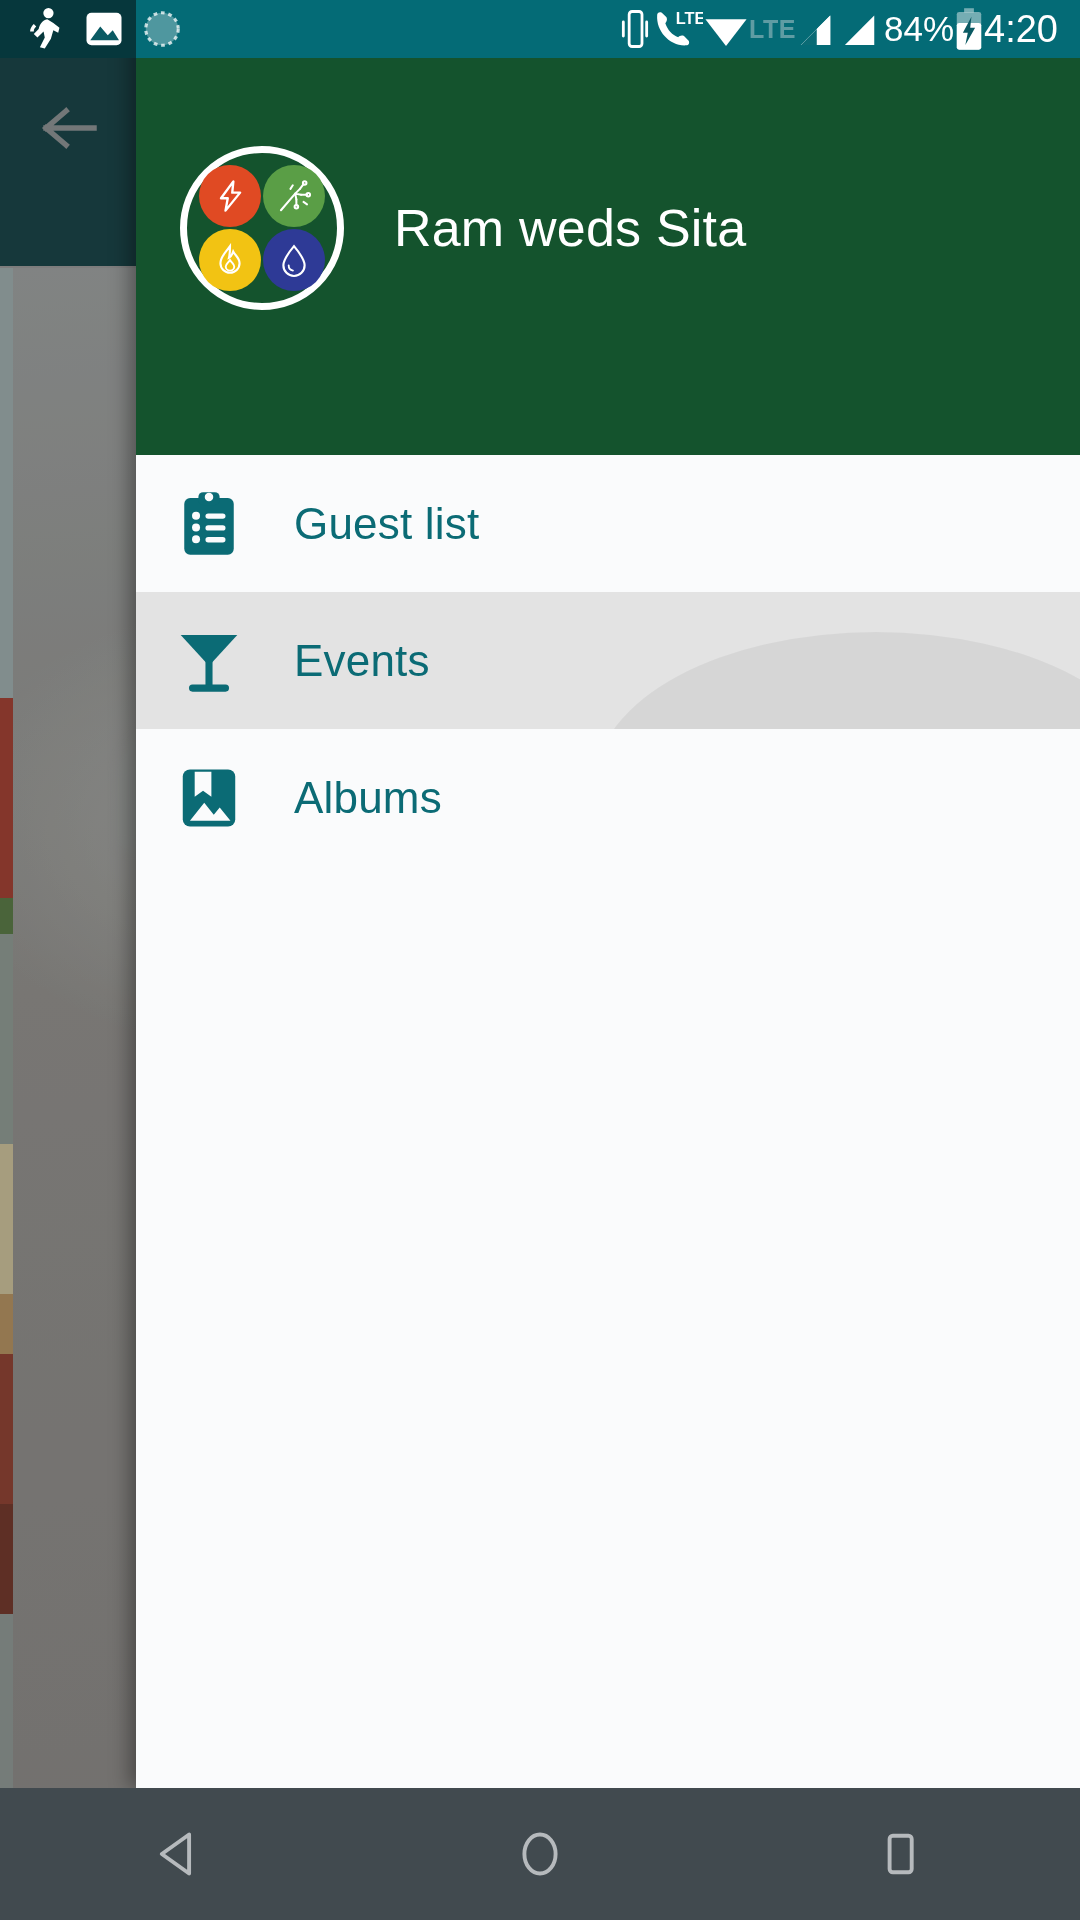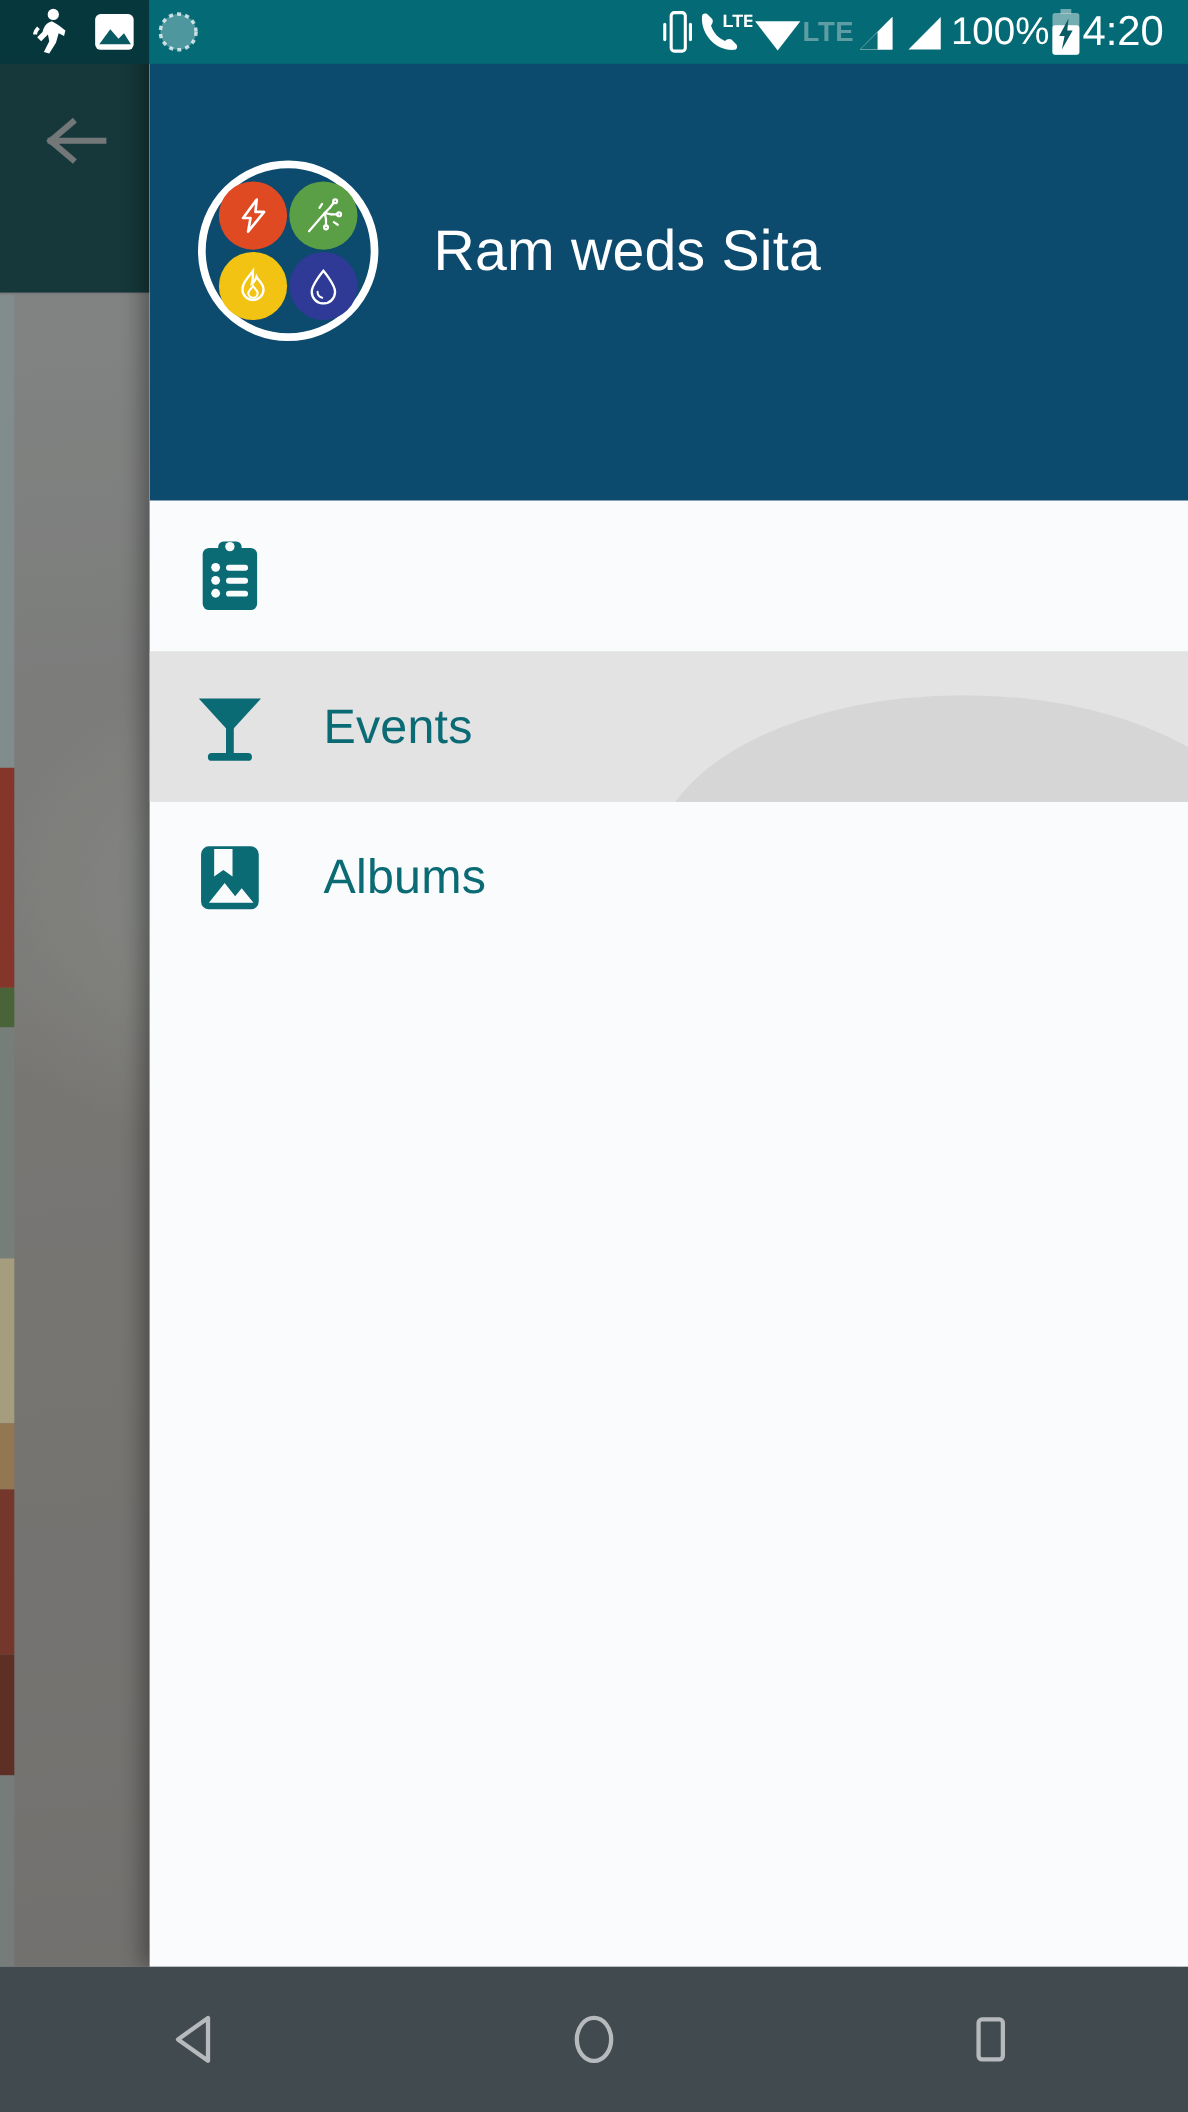--- a/index.html
+++ b/index.html
@@ -143,21 +143,21 @@
     height: 1788px;
     background: #fafbfc;
     z-index: 30;
     overflow: hidden;
     box-shadow: -7px 0 18px rgba(0,0,0,0.35);
   }
   #drawer-header {
     position: relative;
     width: 944px;
     height: 455px;
-    background: #0c4a6e;
+    background: #14532d;
     display: flex;
     align-items: center;
     padding-left: 44px;
     box-sizing: border-box;
   }
   .avatar {
     position: relative;
     width: 164px;
     height: 164px;
     border-radius: 50%;
@@ -341,20 +341,21 @@
             <rect x="17" y="1" width="18" height="11" rx="4" fill="#0b6b75"></rect>
             <circle cx="26" cy="5" r="3.6" fill="#fafbfc"></circle>
             <circle cx="15" cy="21" r="3.4" fill="#fafbfc"></circle>
             <circle cx="15" cy="31" r="3.4" fill="#fafbfc"></circle>
             <circle cx="15" cy="41" r="3.4" fill="#fafbfc"></circle>
             <rect x="23" y="19" width="17" height="4.6" rx="2.3" fill="#fafbfc"></rect>
             <rect x="23" y="29" width="17" height="4.6" rx="2.3" fill="#fafbfc"></rect>
             <rect x="23" y="39" width="17" height="4.6" rx="2.3" fill="#fafbfc"></rect>
           </svg>
         </div>
+        <div class="mi-label">Guest list</div>
       </div>
 
 
       <div class="menu-item pressed">
         <div class="ripple" id="ripple-events"></div>
         <div class="mi-icon">
           <svg width="64" height="66" viewBox="0 0 54 56">
             <path d="M3 6 L51 6 L29 30 L25 30 z" fill="#0b6b75"></path>
             <rect x="24" y="28" width="6" height="22" fill="#0b6b75"></rect>
             <rect x="10" y="48" width="34" height="6" rx="3" fill="#0b6b75"></rect>
@@ -423,21 +424,21 @@
         <path d="M4 29 L28 29 L28 5 z" fill="#fff" opacity="0.95"></path>
         <path d="M4 29 L16 29 L16 17 z" fill="#0a5a63" opacity="0"></path>
         <path d="M28 29 L28 5 L4 29 z" fill="#fff"></path>
         <path d="M4 29 L17 29 L17 16 z" fill="#0a6b75"></path>
       </svg>
 
       <svg width="44" height="40" viewBox="0 0 36 32">
         <path d="M4 29 L28 29 L28 5 z" fill="#fff"></path>
       </svg>
 
-      <span class="sb-text">100%</span>
+      <span class="sb-text">84%</span>
 
       <svg width="30" height="44" viewBox="0 0 24 36">
         <rect x="8" y="1" width="8" height="3.5" fill="#ffffff" opacity="0.45"></rect>
         <rect x="2" y="4" width="20" height="31" rx="2" fill="#ffffff" opacity="0.45"></rect>
         <rect x="2" y="13" width="20" height="22" rx="2" fill="#ffffff"></rect>
         <path d="M14 8 L7 21 h4 l-2 10 L17 17 h-4 z" fill="#0a5a63"></path>
       </svg>
 
       <span class="sb-clock">4:20</span>
     </div>

